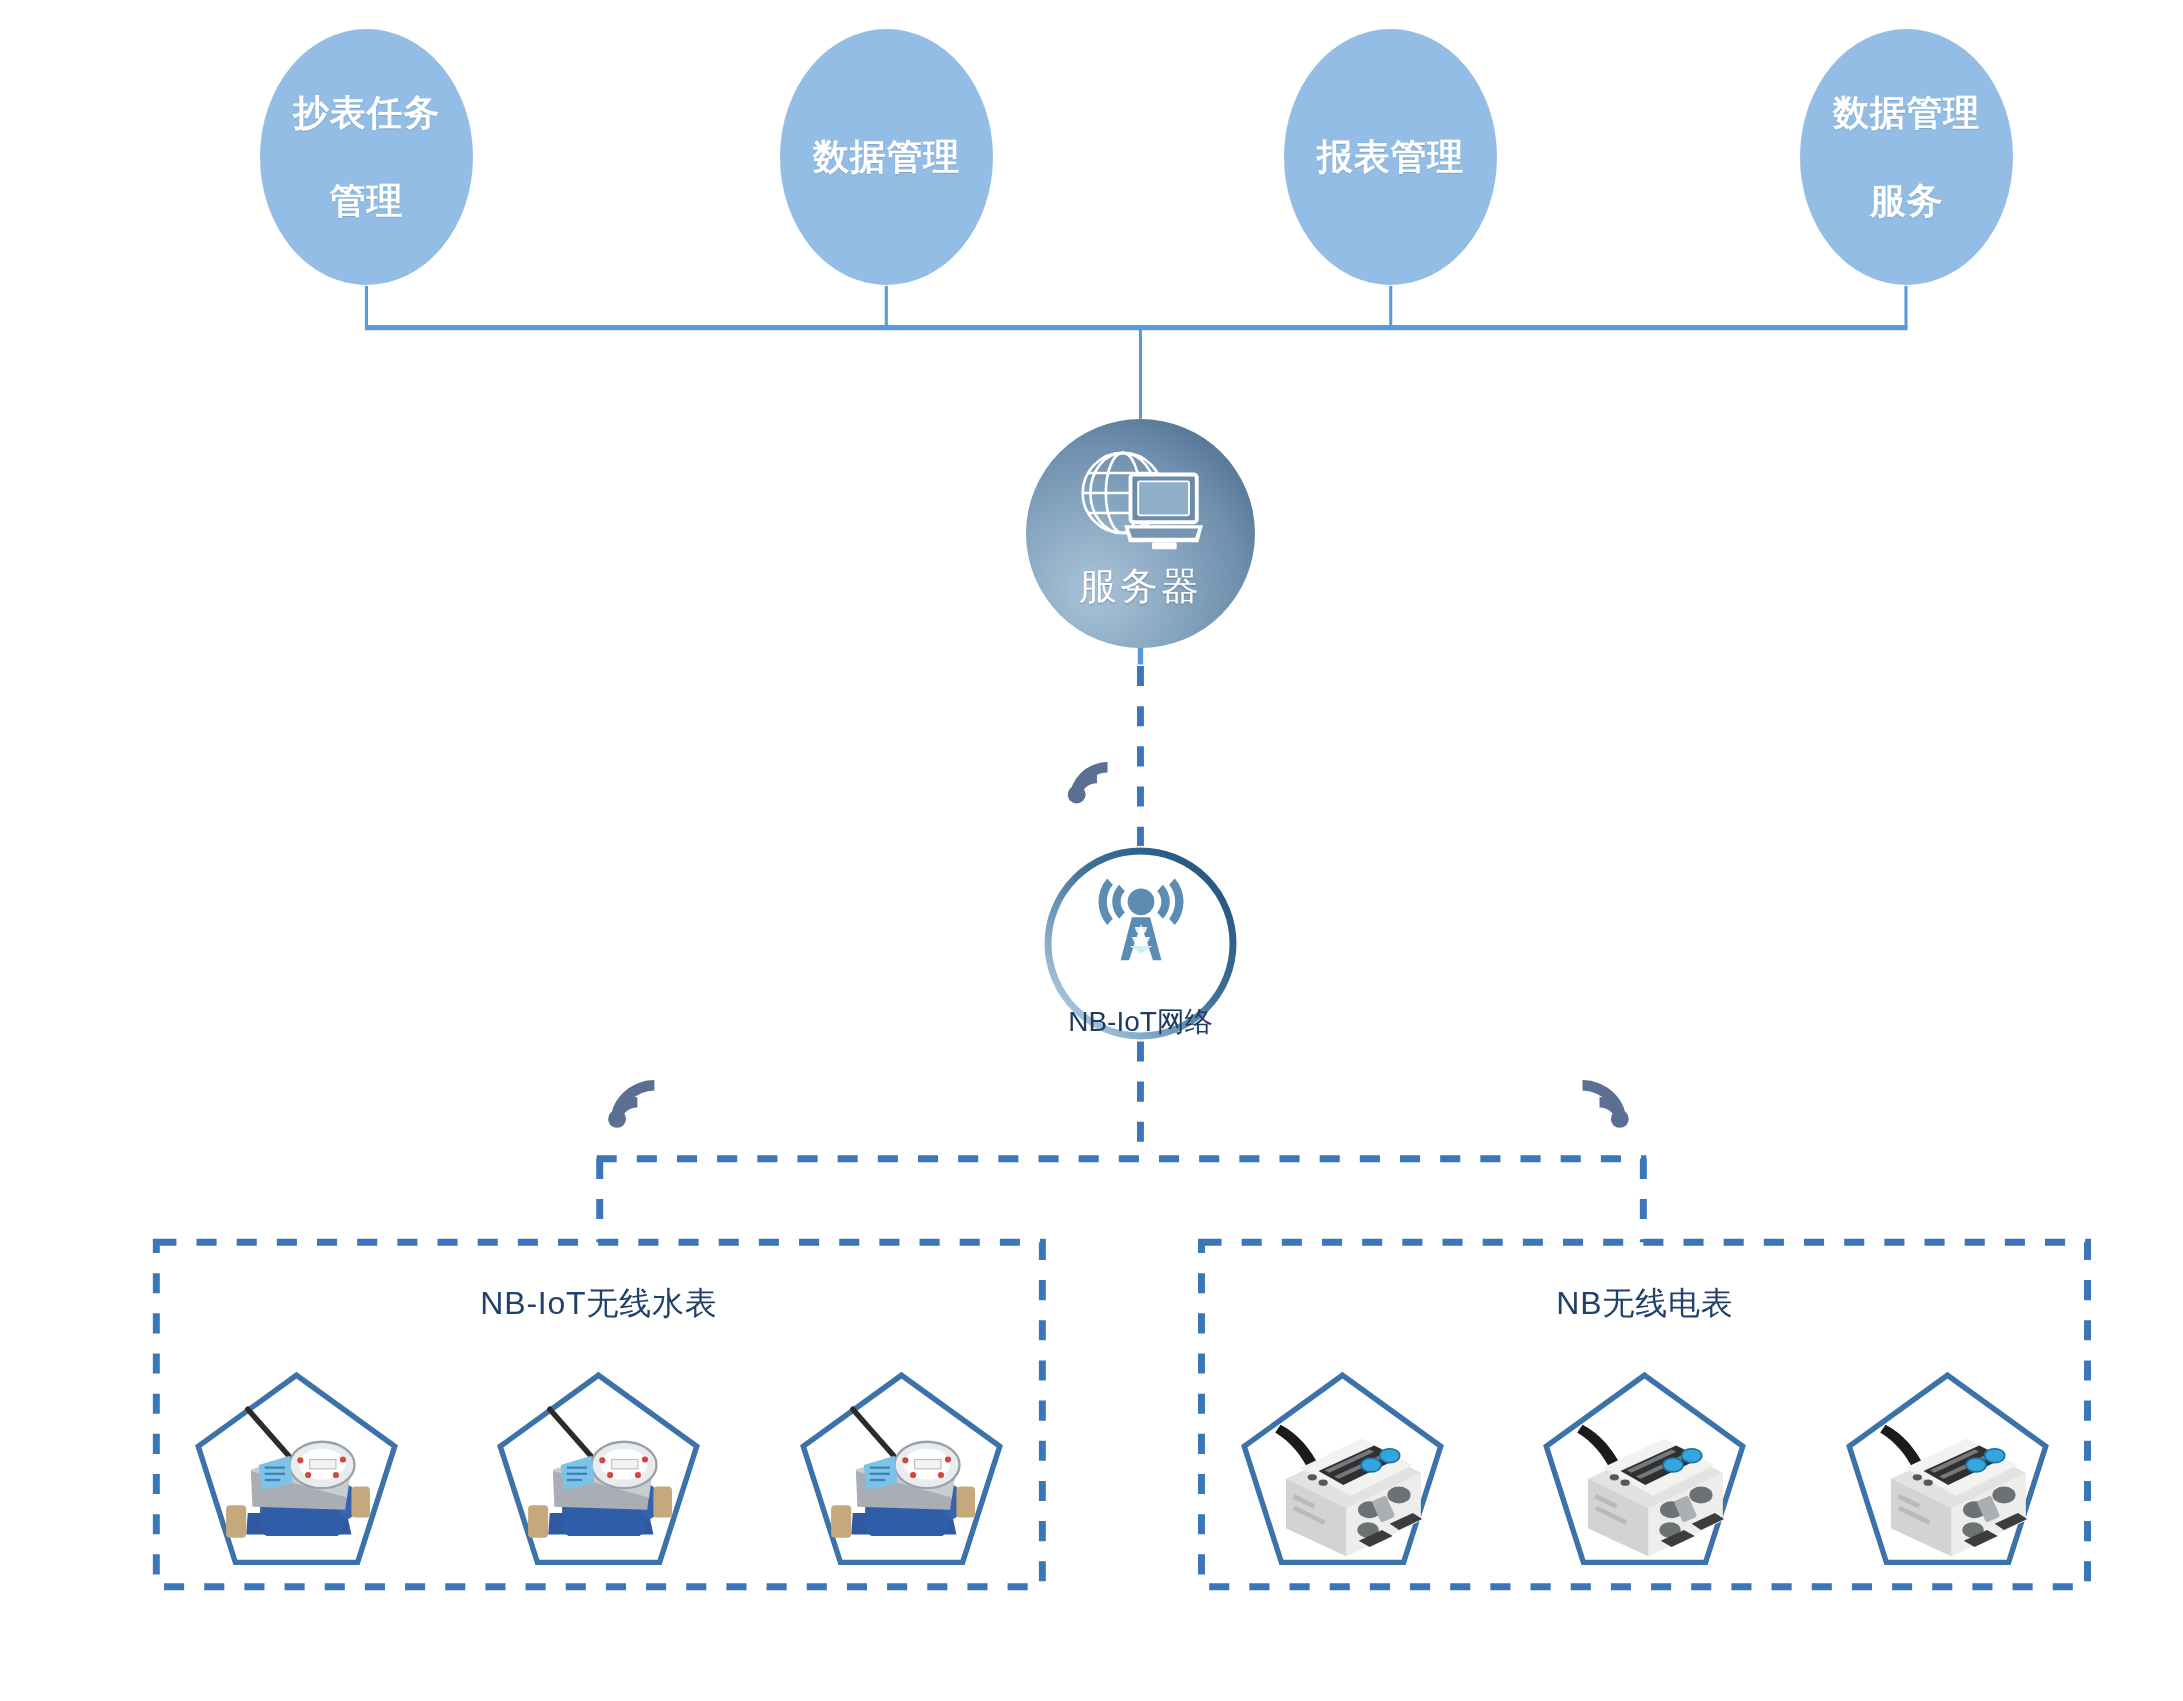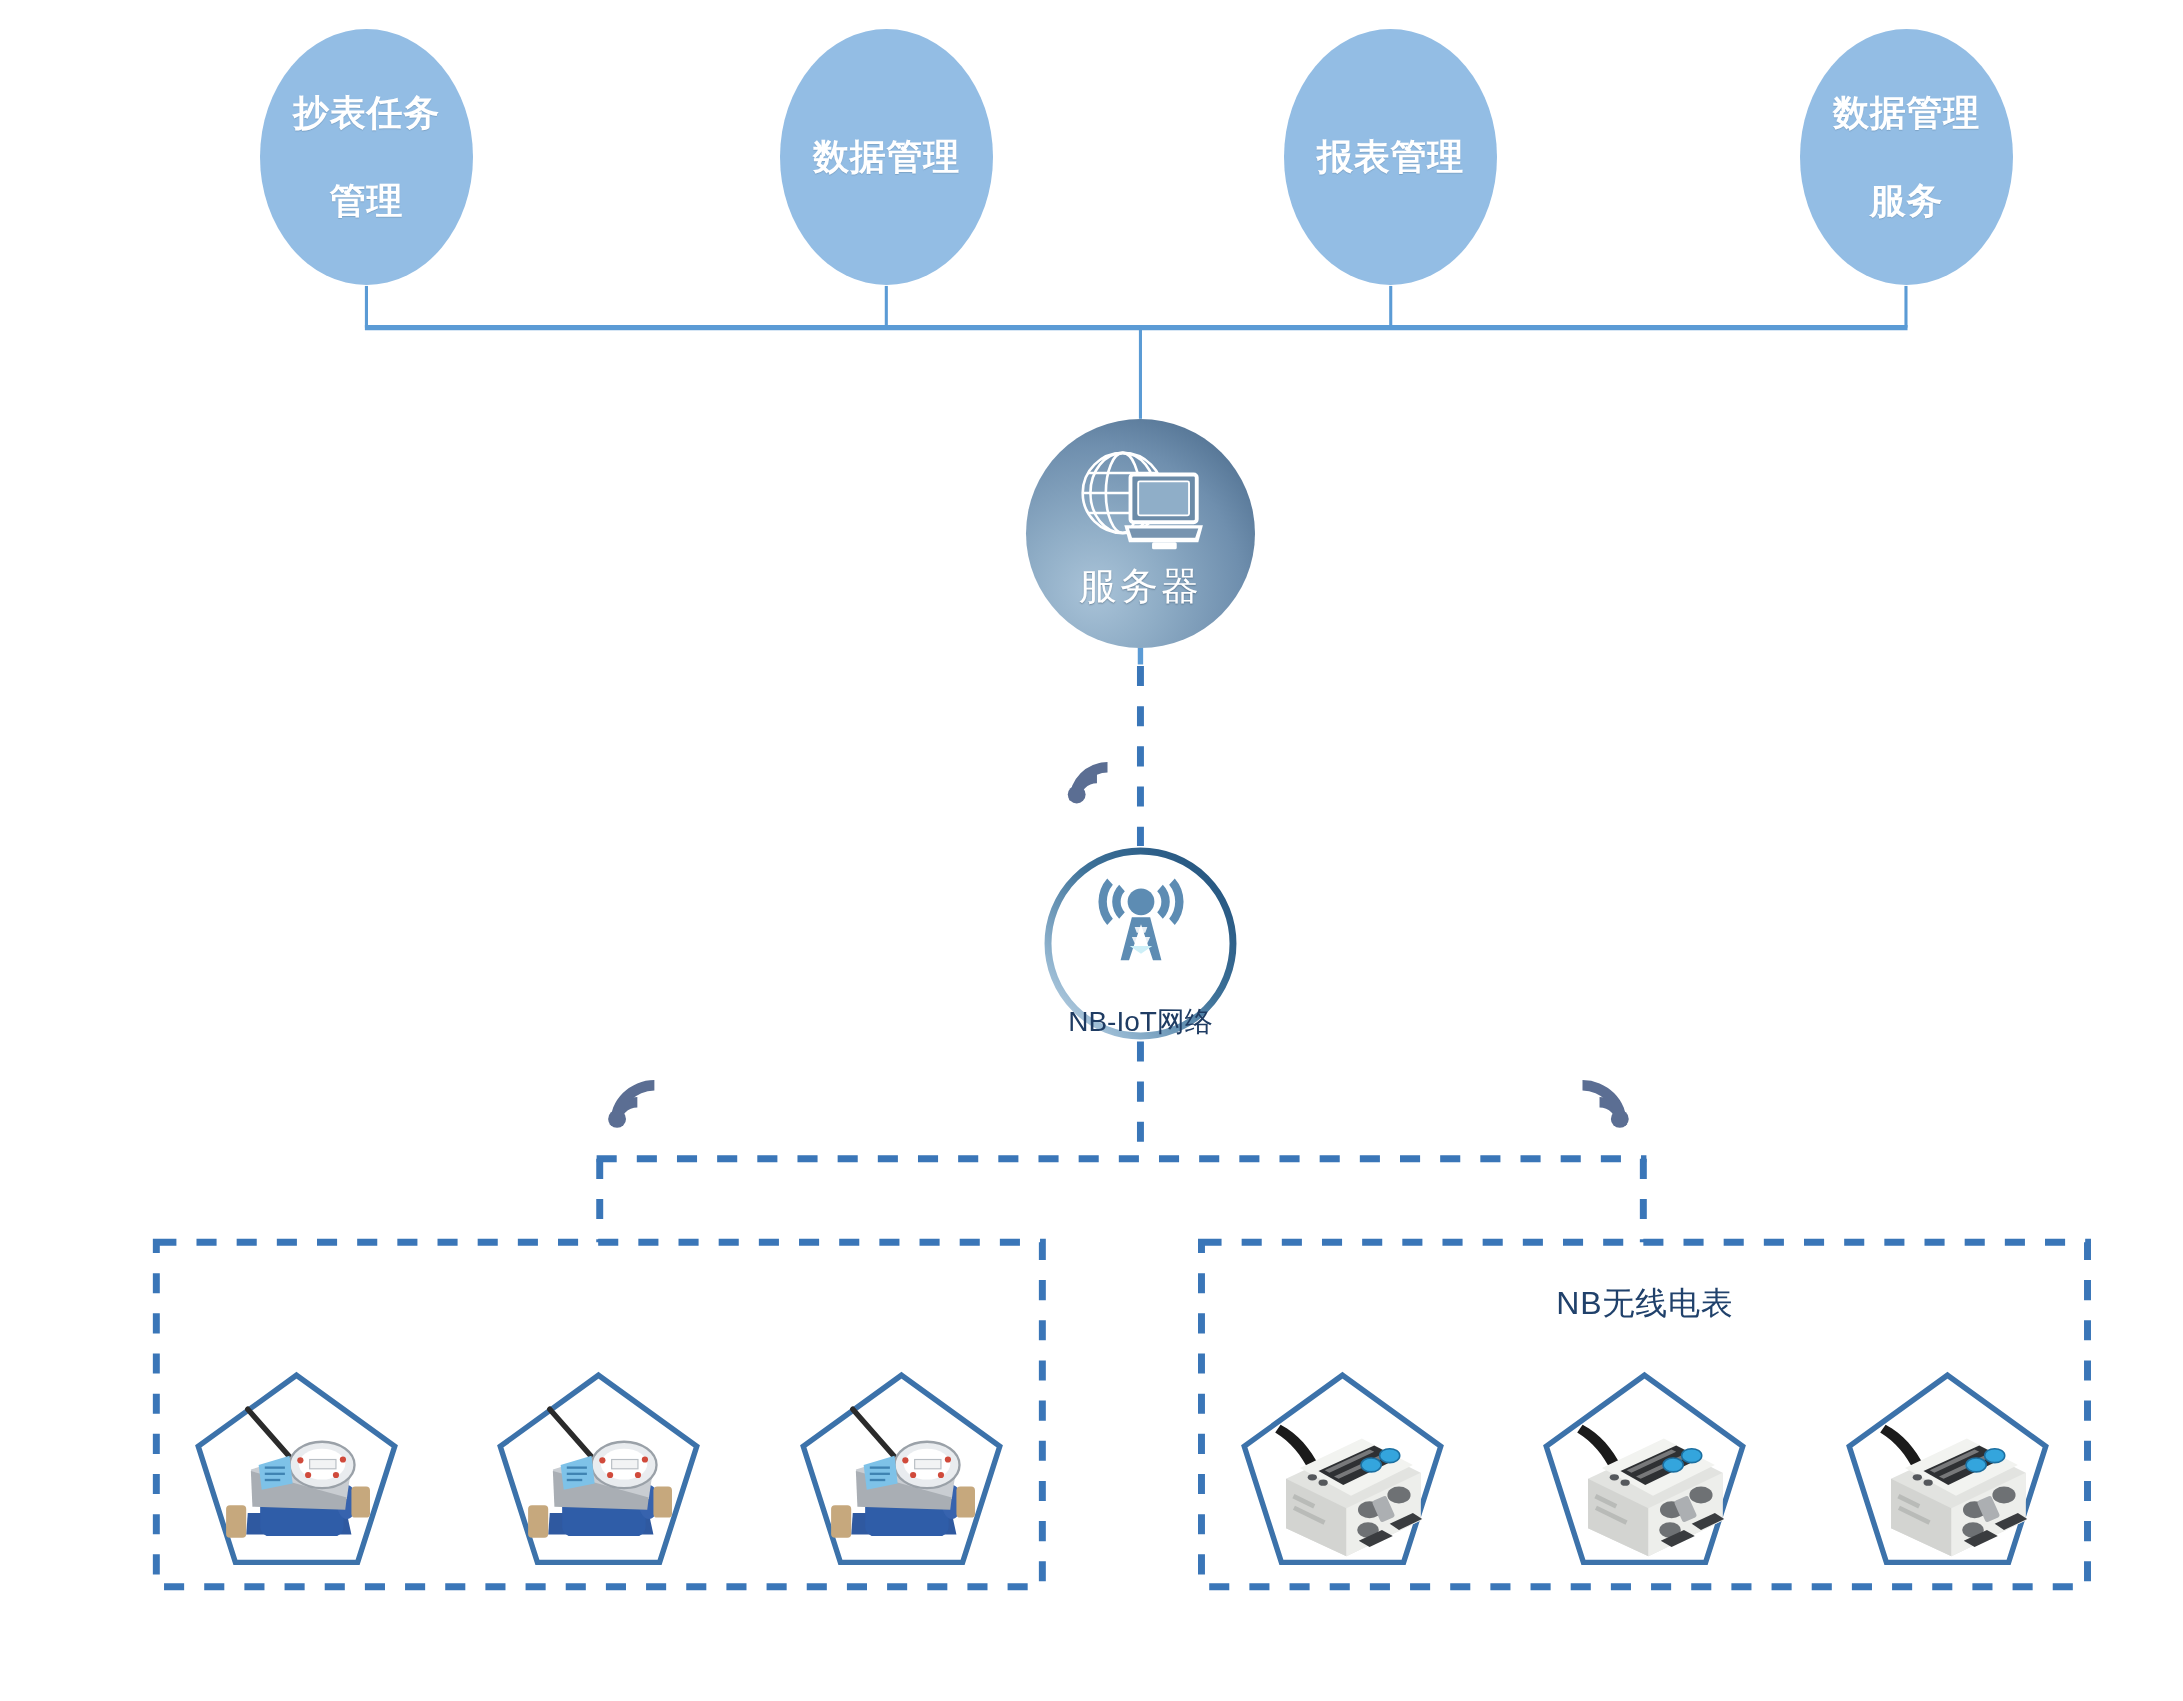--- a/index.html
+++ b/index.html
@@ -182,20 +182,21 @@
         <path d="M62,60 L88,60 L104,121 L92,121 L75,70 L58,121 L46,121 Z"></path>
         <path d="M66,74 L84,74 L81,82 L69,82 Z" fill="#ffffff" opacity=".85"></path>
         <path d="M62,88 L88,88 L84,97 L66,97 Z" fill="#ffffff" opacity=".85"></path>
         <path d="M59,101 L91,101 L75,112 Z" fill="#CDEFF7"></path>
       </g>
     </svg>
     <div id="nbiot-label">NB-IoT网络</div>
   </div>
 
   <div class="group-box" style="left:114px;top:1242px;width:886px;height:345px;">
+    <div class="group-title" style="top:40px;">NB-IoT无线水表</div>
 
     <div class="meter-cell" style="left:36px;top:127px;width:209px;height:205px;">
       <svg width="209" height="205" viewBox="0 0 270 265">
         <polygon points="135,8 262,100 214,250 56,250 8,100" fill="none" stroke="#3C72AA" stroke-width="7"></polygon>
         <g>
 
           <line x1="72" y1="52" x2="130" y2="118" stroke="#2b2b2b" stroke-width="7" stroke-linecap="round"></line>
 
           <path d="M72,186 L200,186 L206,214 L70,214 Z" fill="#2F59A0"></path>
           <rect x="88" y="158" width="108" height="58" rx="12" fill="#2F5DA8"></rect>

